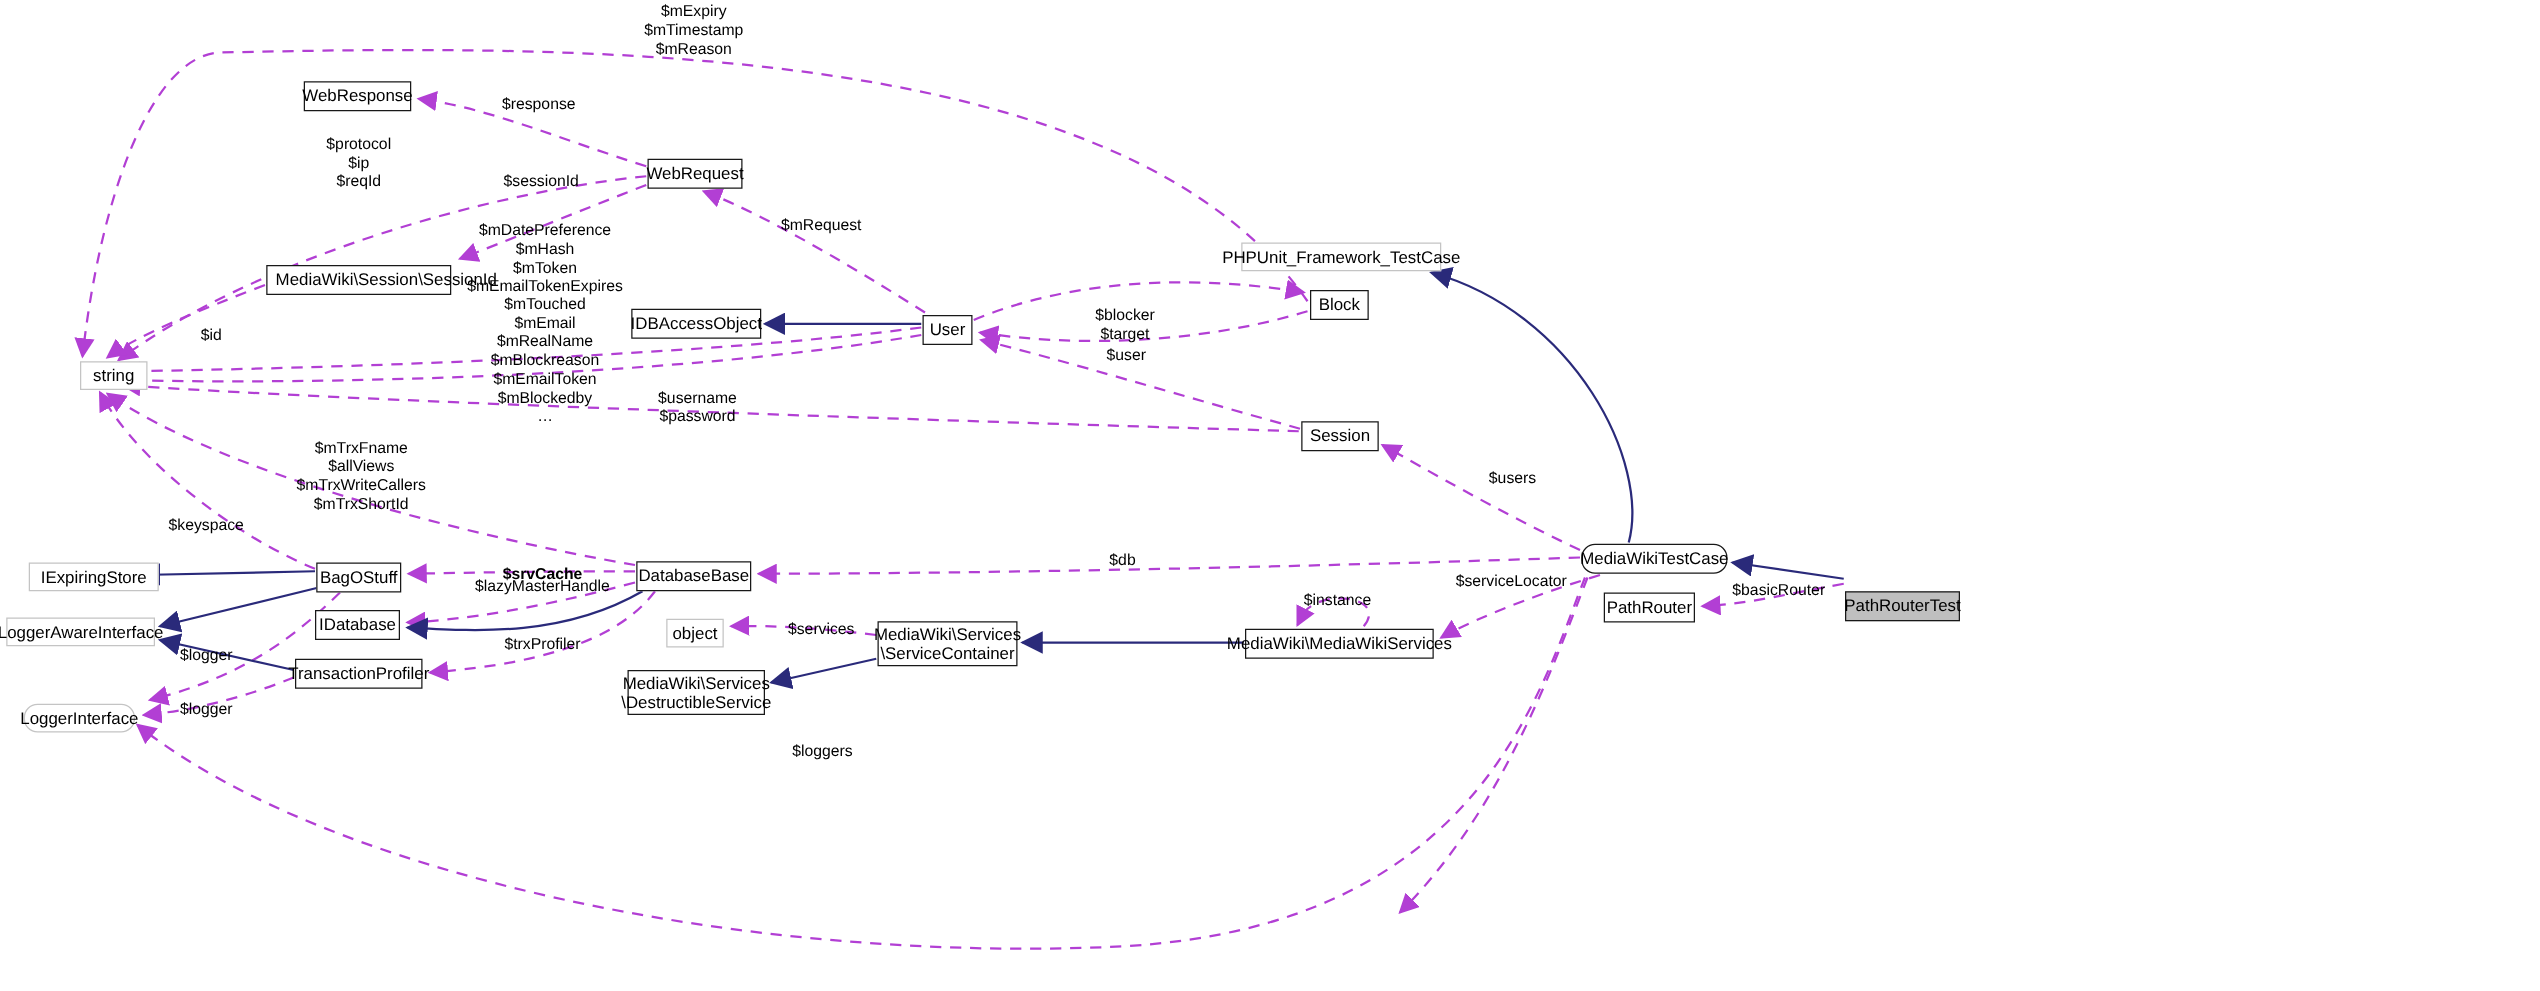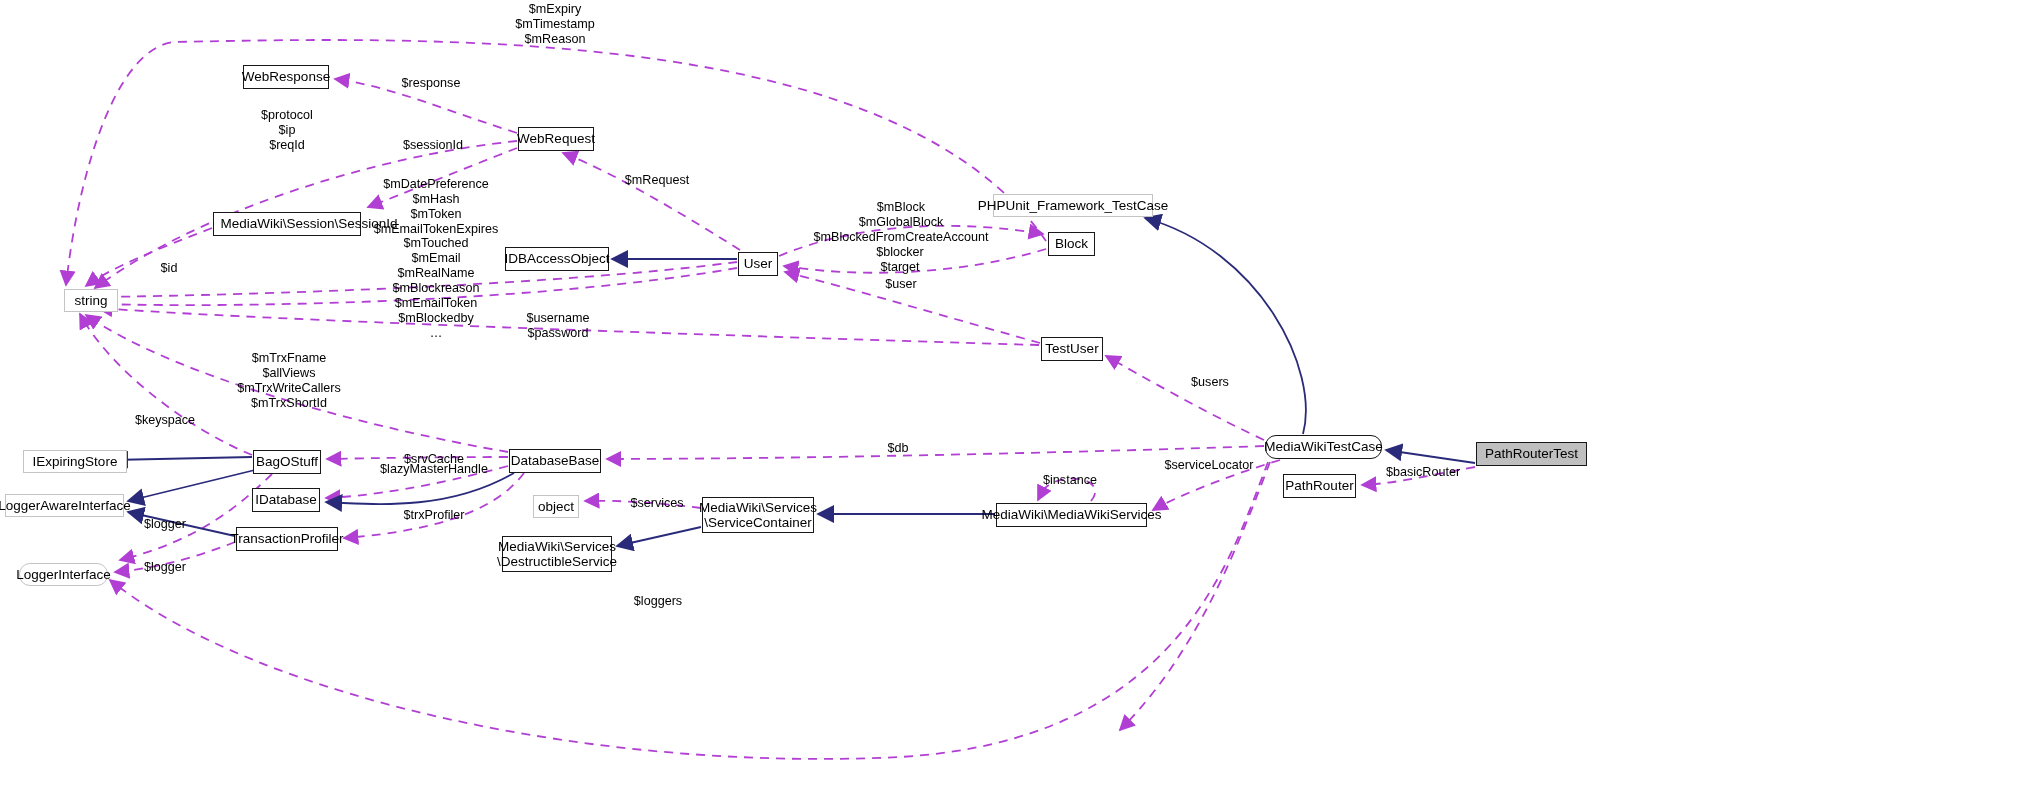--- a/index.html
+++ b/index.html
@@ -102,26 +102,26 @@
   </svg>
 
   <div class="node ext" style="left:36px;top:289px;width:54px;height:23px;margin-left:28px;">string</div>
   <div class="node solidbox" style="left:243px;top:65px;width:86px;height:24px;">WebResponse</div>
   <div class="node solidbox" style="left:518px;top:127px;width:76px;height:24px;">WebRequest</div>
   <div class="node solidbox" style="left:213px;top:212px;width:148px;height:24px;padding-left:44px;">MediaWiki\Session\SessionId</div>
   <div class="node solidbox" style="left:505px;top:247px;width:104px;height:24px;">IDBAccessObject</div>
   <div class="node solidbox" style="left:738px;top:252px;width:40px;height:24px;">User</div>
   <div class="node ext" style="left:993px;top:194px;width:160px;height:23px;">PHPUnit_Framework_TestCase</div>
   <div class="node solidbox" style="left:1048px;top:232px;width:47px;height:24px;">Block</div>
-  <div class="node solidbox" style="left:1041px;top:337px;width:62px;height:24px;">TestUser</div>
+  <div class="node solidbox" style="left:1041px;top:337px;width:62px;height:24px;">Session</div>
   <div class="node ext" style="left:23px;top:450px;width:104px;height:23px;">IExpiringStore</div>
   <div class="node solidbox" style="left:253px;top:450px;width:68px;height:24px;">BagOStuff</div>
   <div class="node solidbox" style="left:509px;top:449px;width:92px;height:24px;">DatabaseBase</div>
   <div class="node solidbox" style="left:1265px;top:435px;width:117px;height:24px;border-radius:11px;">MediaWikiTestCase</div>
-  <div class="node current" style="left:1476px;top:442px;width:111px;height:24px;">PathRouterTest</div>
+  <div class="node current" style="left:1476px;top:473px;width:92px;height:24px;">PathRouterTest</div>
   <div class="node ext" style="left:5px;top:494px;width:119px;height:23px;">LoggerAwareInterface</div>
   <div class="node solidbox" style="left:252px;top:488px;width:68px;height:24px;">IDatabase</div>
   <div class="node ext" style="left:533px;top:495px;width:46px;height:23px;">object</div>
   <div class="node solidbox" style="left:702px;top:497px;width:112px;height:36px;">MediaWiki\Services
 \ServiceContainer</div>
   <div class="node solidbox" style="left:996px;top:503px;width:151px;height:24px;">MediaWiki\MediaWikiServices</div>
   <div class="node solidbox" style="left:1283px;top:474px;width:73px;height:24px;">PathRouter</div>
   <div class="node solidbox" style="left:236px;top:527px;width:102px;height:24px;">TransactionProfiler</div>
   <div class="node solidbox" style="left:502px;top:536px;width:110px;height:36px;">MediaWiki\Services
 \DestructibleService</div>
@@ -140,37 +140,34 @@
 $mHash
 $mToken
 $mEmailTokenExpires
 $mTouched
 $mEmail
 $mRealName
 $mBlockreason
 $mEmailToken
 $mBlockedby
 …</div>
-  <div class="elabel" style="left:901px;top:200px;">$mBlock
-$mGlobalBlock
-$mBlockedFromCreateAccount</div>
   <div class="elabel" style="left:900px;top:245px;">$blocker
 $target</div>
   <div class="elabel" style="left:169px;top:245px;margin-top:16px;">$id</div>
   <div class="elabel" style="left:901px;top:277px;">$user</div>
   <div class="elabel" style="left:558px;top:311px;">$username
 $password</div>
   <div class="elabel" style="left:289px;top:351px;">$mTrxFname
 $allViews
 $mTrxWriteCallers
 $mTrxShortId</div>
   <div class="elabel" style="left:1210px;top:375px;">$users</div>
   <div class="elabel" style="left:165px;top:413px;">$keyspace</div>
   <div class="elabel" style="left:898px;top:441px;">$db</div>
-  <div class="elabel" style="left:434px;top:452px;">$srvCache</div>
+  <div class="elabel" style="left:434px;top:452px;font-weight:bold;">$srvCache</div>
   <div class="elabel" style="left:1423px;top:465px;">$basicRouter</div>
   <div class="elabel" style="left:1209px;top:458px;">$serviceLocator</div>
   <div class="elabel" style="left:434px;top:462px;">$lazyMasterHandle</div>
   <div class="elabel" style="left:1070px;top:473px;">$instance</div>
   <div class="elabel" style="left:165px;top:517px;">$logger</div>
   <div class="elabel" style="left:657px;top:496px;">$services</div>
   <div class="elabel" style="left:434px;top:508px;">$trxProfiler</div>
   <div class="elabel" style="left:165px;top:560px;">$logger</div>
   <div class="elabel" style="left:658px;top:594px;">$loggers</div>
 

